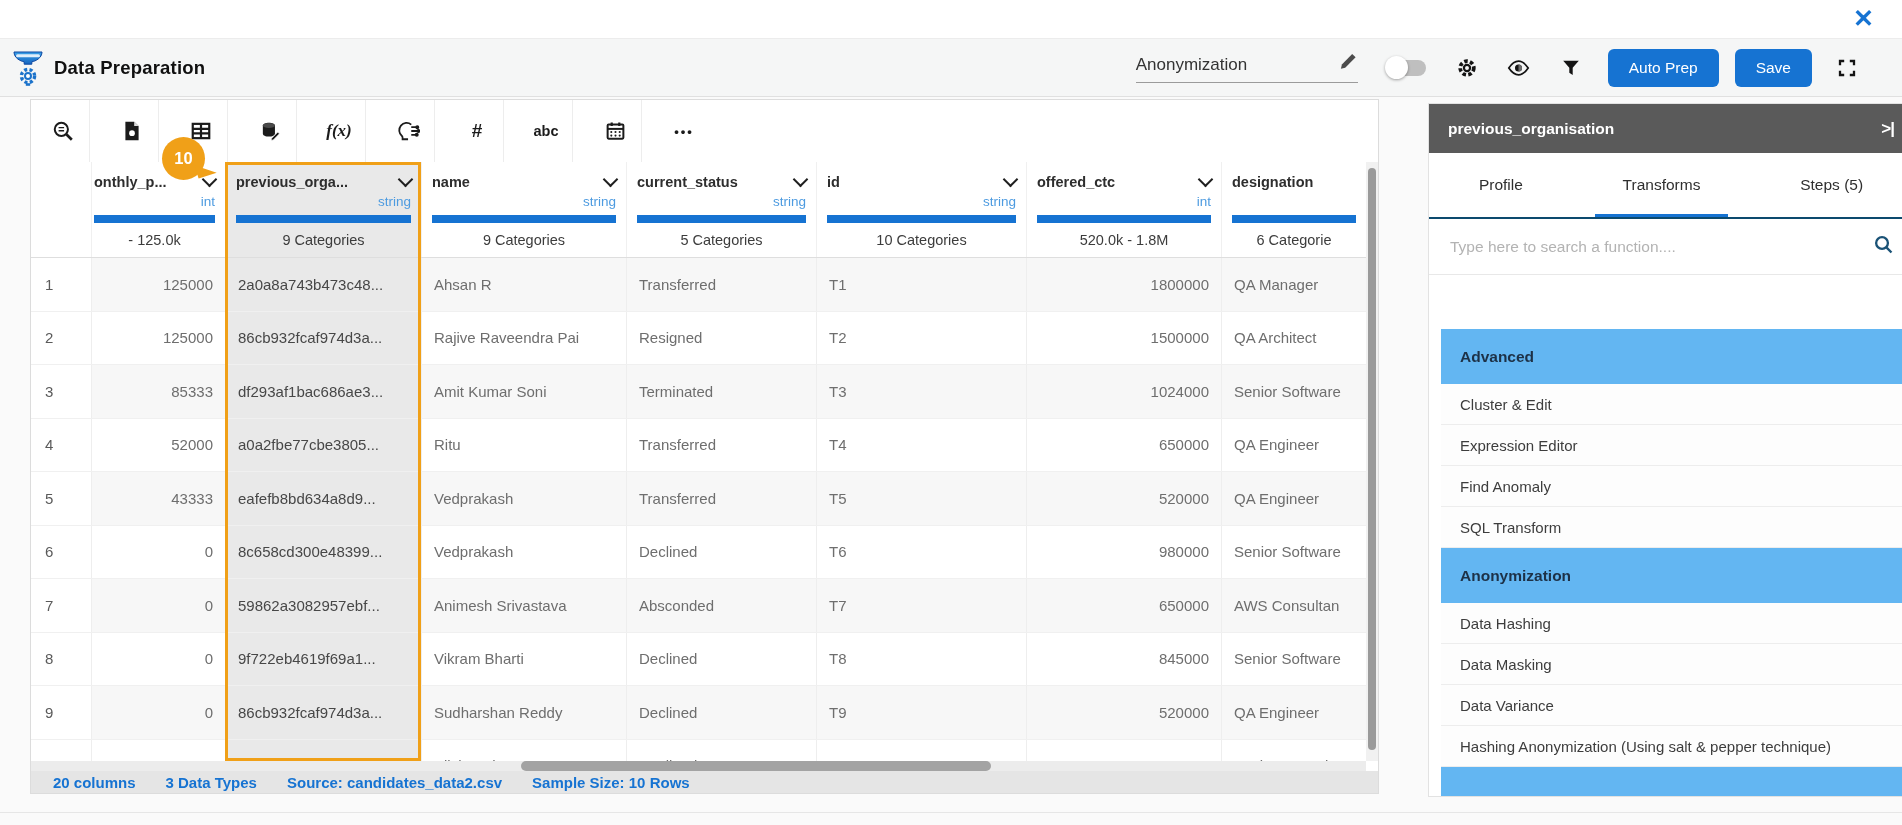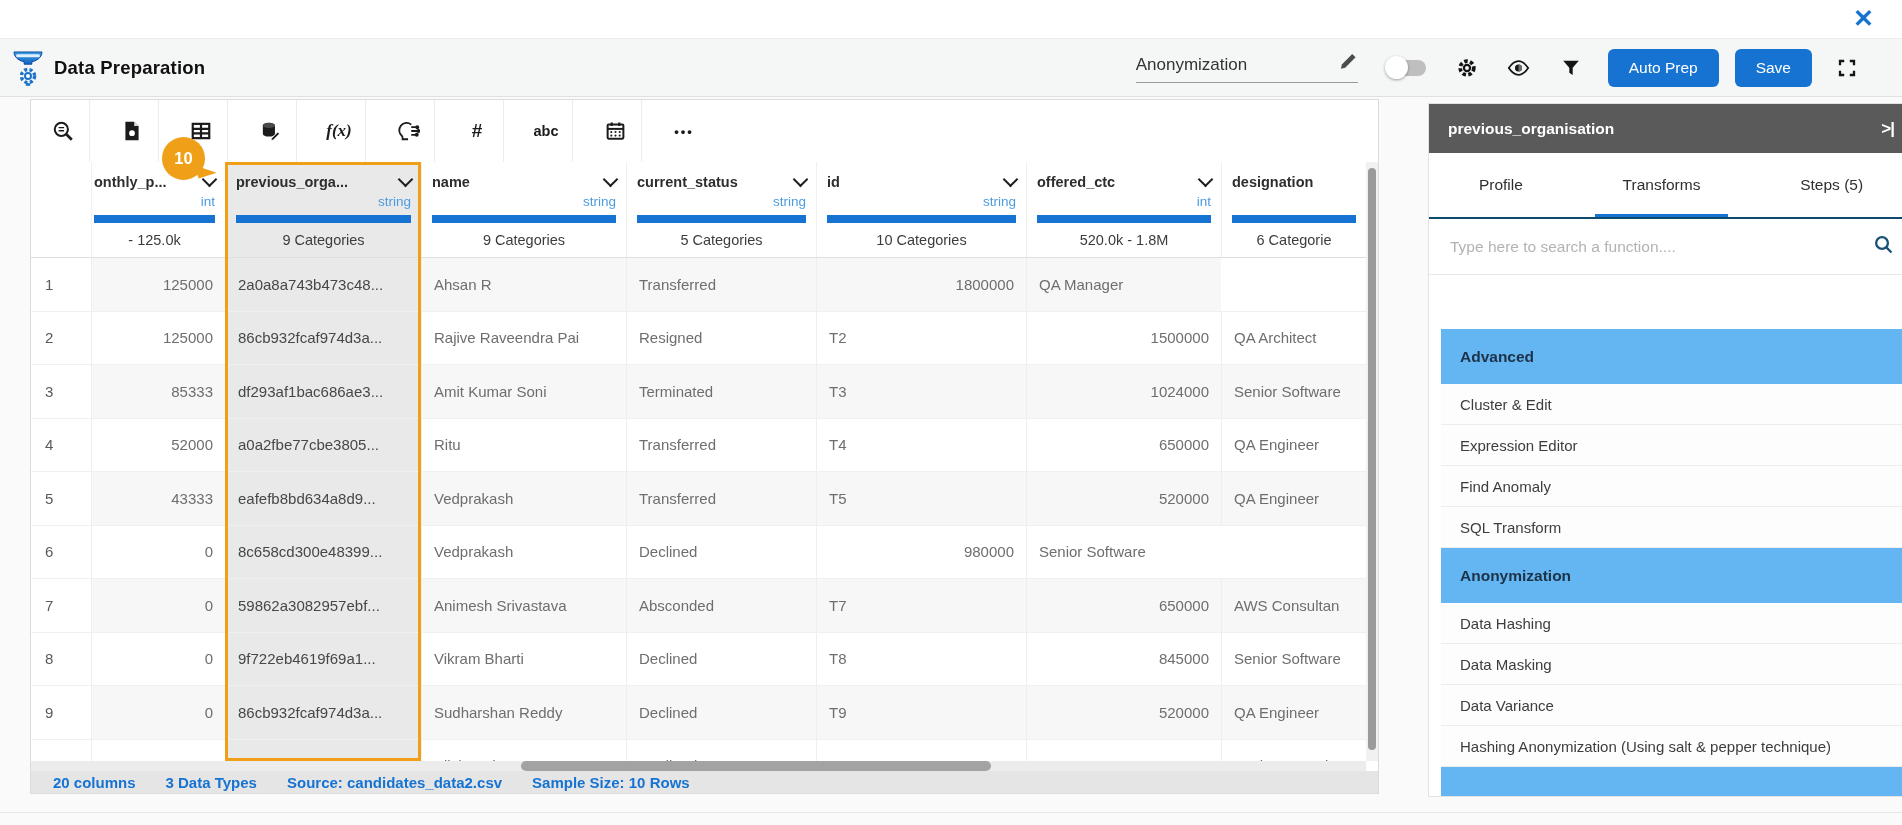--- a/index.html
+++ b/index.html
@@ -305,20 +305,21 @@
           <div class="col-stat">6 Categorie</div>
         </div>
       </div>
     <div class="tbody">
         <div class="trow grid-cols odd">
           <div class="cell rownum">1</div>
           <div class="cell right">125000</div>
           <div class="cell hlcell">2a0a8a743b473c48...</div>
           <div class="cell">Ahsan R</div>
           <div class="cell">Transferred</div>
+          <div class="cell">T1</div>
           <div class="cell right">1800000</div>
           <div class="cell">QA Manager</div>
         </div>
         <div class="trow grid-cols even">
           <div class="cell rownum">2</div>
           <div class="cell right">125000</div>
           <div class="cell hlcell">86cb932fcaf974d3a...</div>
           <div class="cell">Rajive Raveendra Pai</div>
           <div class="cell">Resigned</div>
           <div class="cell">T2</div>
@@ -354,20 +355,21 @@
           <div class="cell">T5</div>
           <div class="cell right">520000</div>
           <div class="cell">QA Engineer</div>
         </div>
         <div class="trow grid-cols even">
           <div class="cell rownum">6</div>
           <div class="cell right">0</div>
           <div class="cell hlcell">8c658cd300e48399...</div>
           <div class="cell">Vedprakash</div>
           <div class="cell">Declined</div>
+          <div class="cell">T6</div>
           <div class="cell right">980000</div>
           <div class="cell">Senior Software</div>
         </div>
         <div class="trow grid-cols odd">
           <div class="cell rownum">7</div>
           <div class="cell right">0</div>
           <div class="cell hlcell">59862a3082957ebf...</div>
           <div class="cell">Animesh Srivastava</div>
           <div class="cell">Absconded</div>
           <div class="cell">T7</div>

